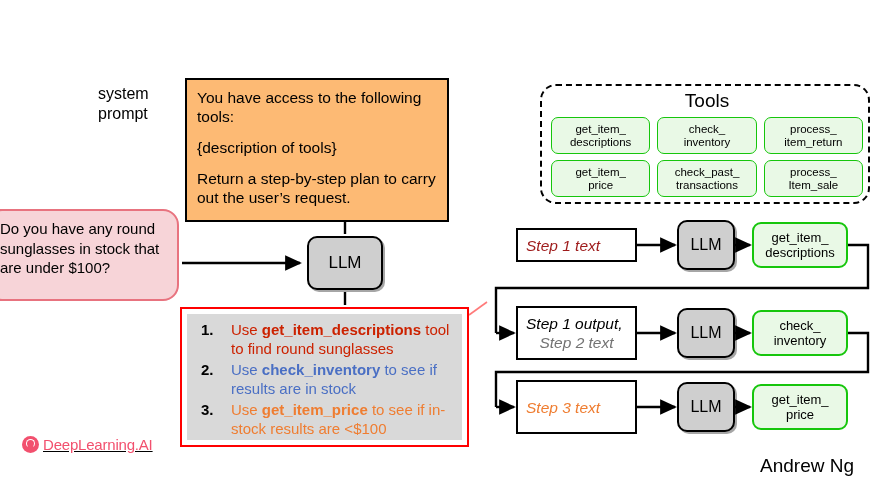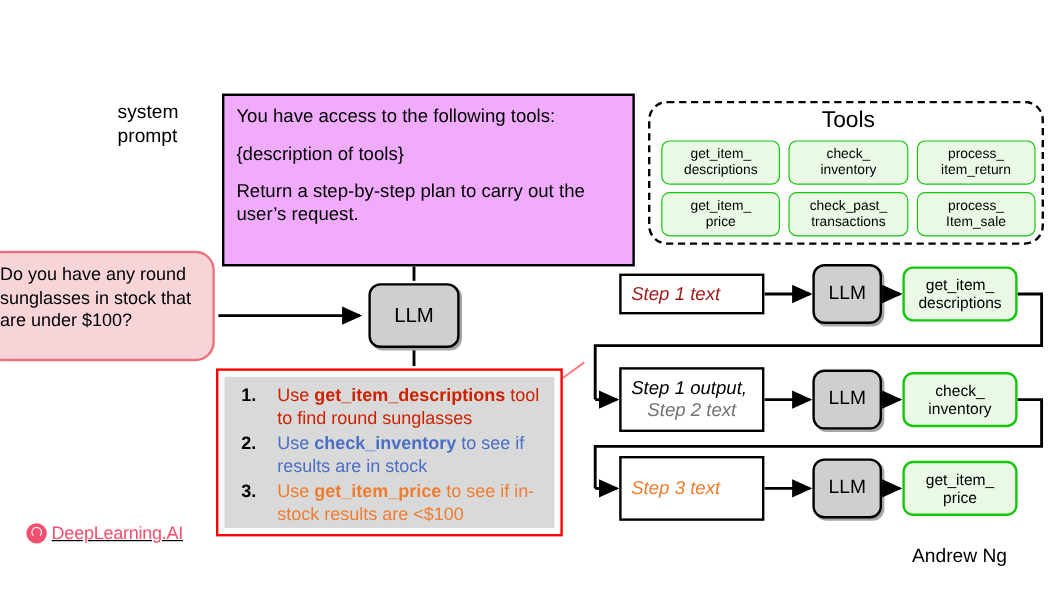--- a/index.html
+++ b/index.html
@@ -19,22 +19,22 @@
   }
 
   
   #sysprompt-label{
     left:98px;top:84px;width:80px;
     font-size:16px;line-height:20px;color:#000;text-align:left;
   }
 
   
   #sysprompt-box{
-    left:185px;top:78px;width:344px;height:144px;
-    border:2px solid #000;background:#f0abfc;box-sizing:border-box;
+    left:185px;top:78px;width:264px;height:144px;
+    border:2px solid #000;background:#fdba74;box-sizing:border-box;
     padding:8px 10px;
   }
   #sysprompt-box .pline{
     font-size:15.5px;line-height:19px;color:#000;margin:0 0 12px 0;
   }
   #sysprompt-box .pline:last-child{margin-bottom:0;}
 
   
   #tools-panel{
     left:540px;top:84px;width:330px;height:120px;
@@ -124,21 +124,21 @@
   #logo-mark{
     width:17px;height:17px;border-radius:50%;
     background:#f2506e;position:relative;flex:0 0 17px;
   }
   #logo-mark::after{
     content:"";position:absolute;left:4px;top:3px;width:9px;height:9px;
     border-radius:50%;border:1.6px solid #ffffff;border-bottom-color:transparent;
     box-sizing:border-box;
   }
   #logo-text{font-size:15px;color:#f2506e;letter-spacing:-0.2px;}
-  #author{left:760px;top:455px;font-size:16px;color:#000;text-align:center;}
+  #author{left:760px;top:455px;font-size:19px;color:#000;text-align:center;}
 
   
   #wires{position:absolute;left:0;top:0;width:881px;height:493px;pointer-events:none;}
 </style>
 </head>
 <body>
 
 <div class="stage">
 
   <svg id="wires" viewBox="0 0 881 493">

